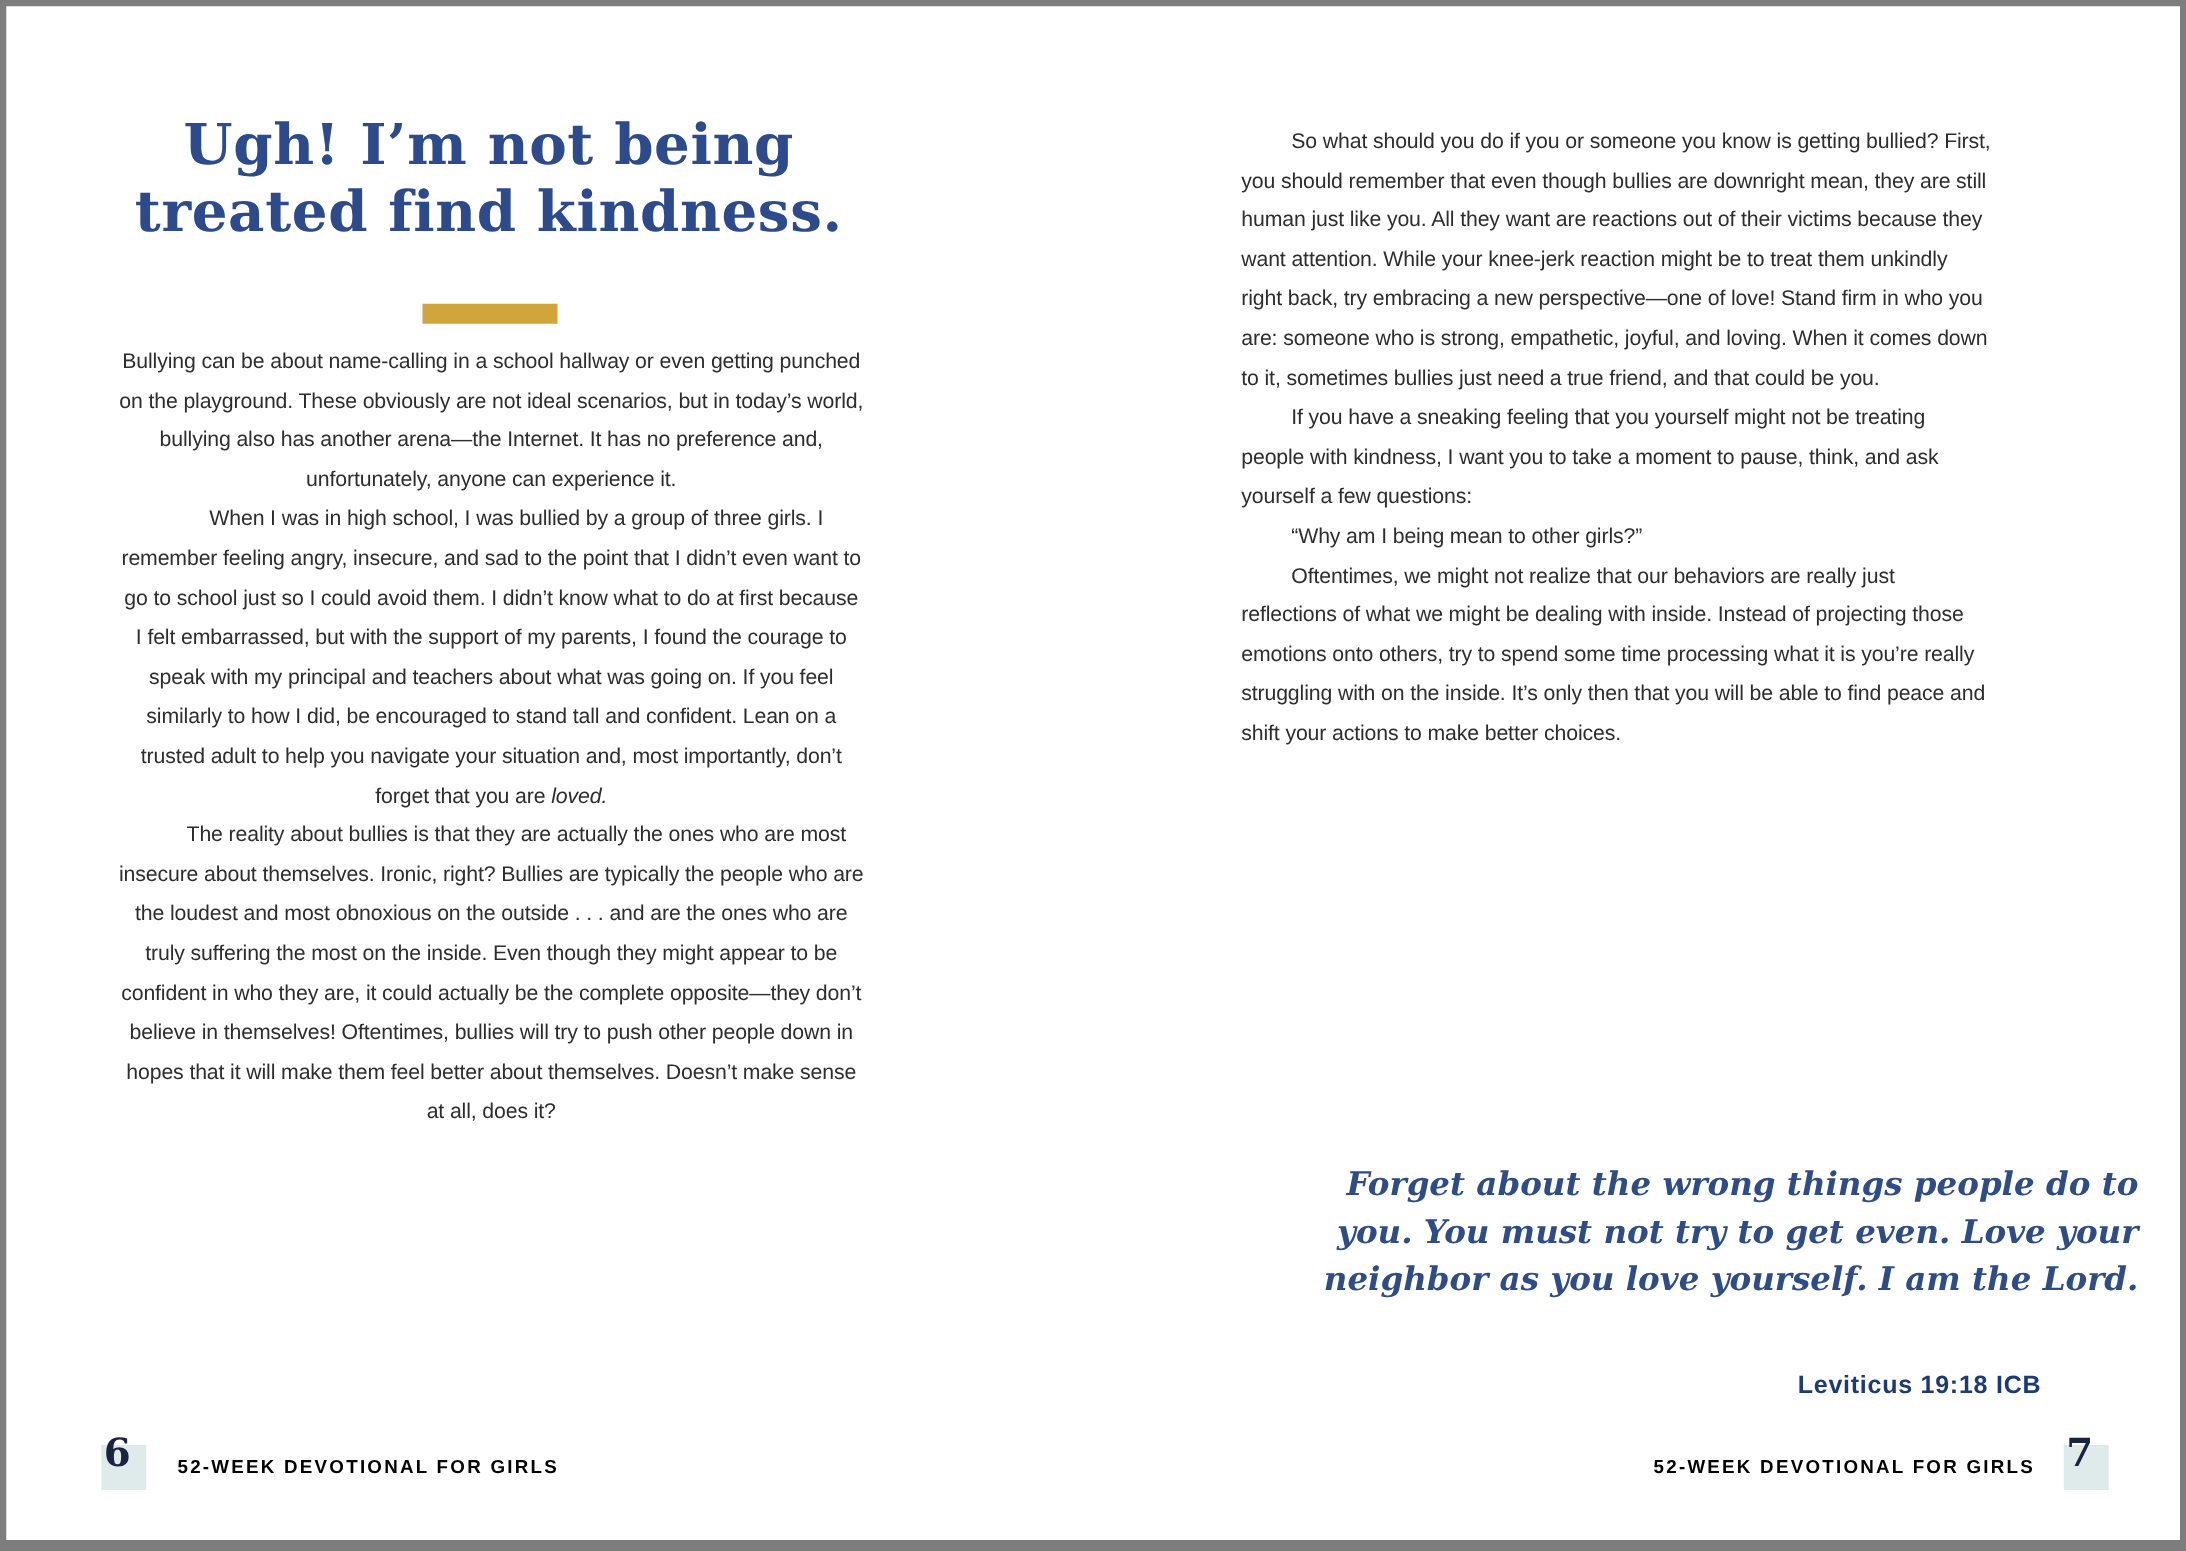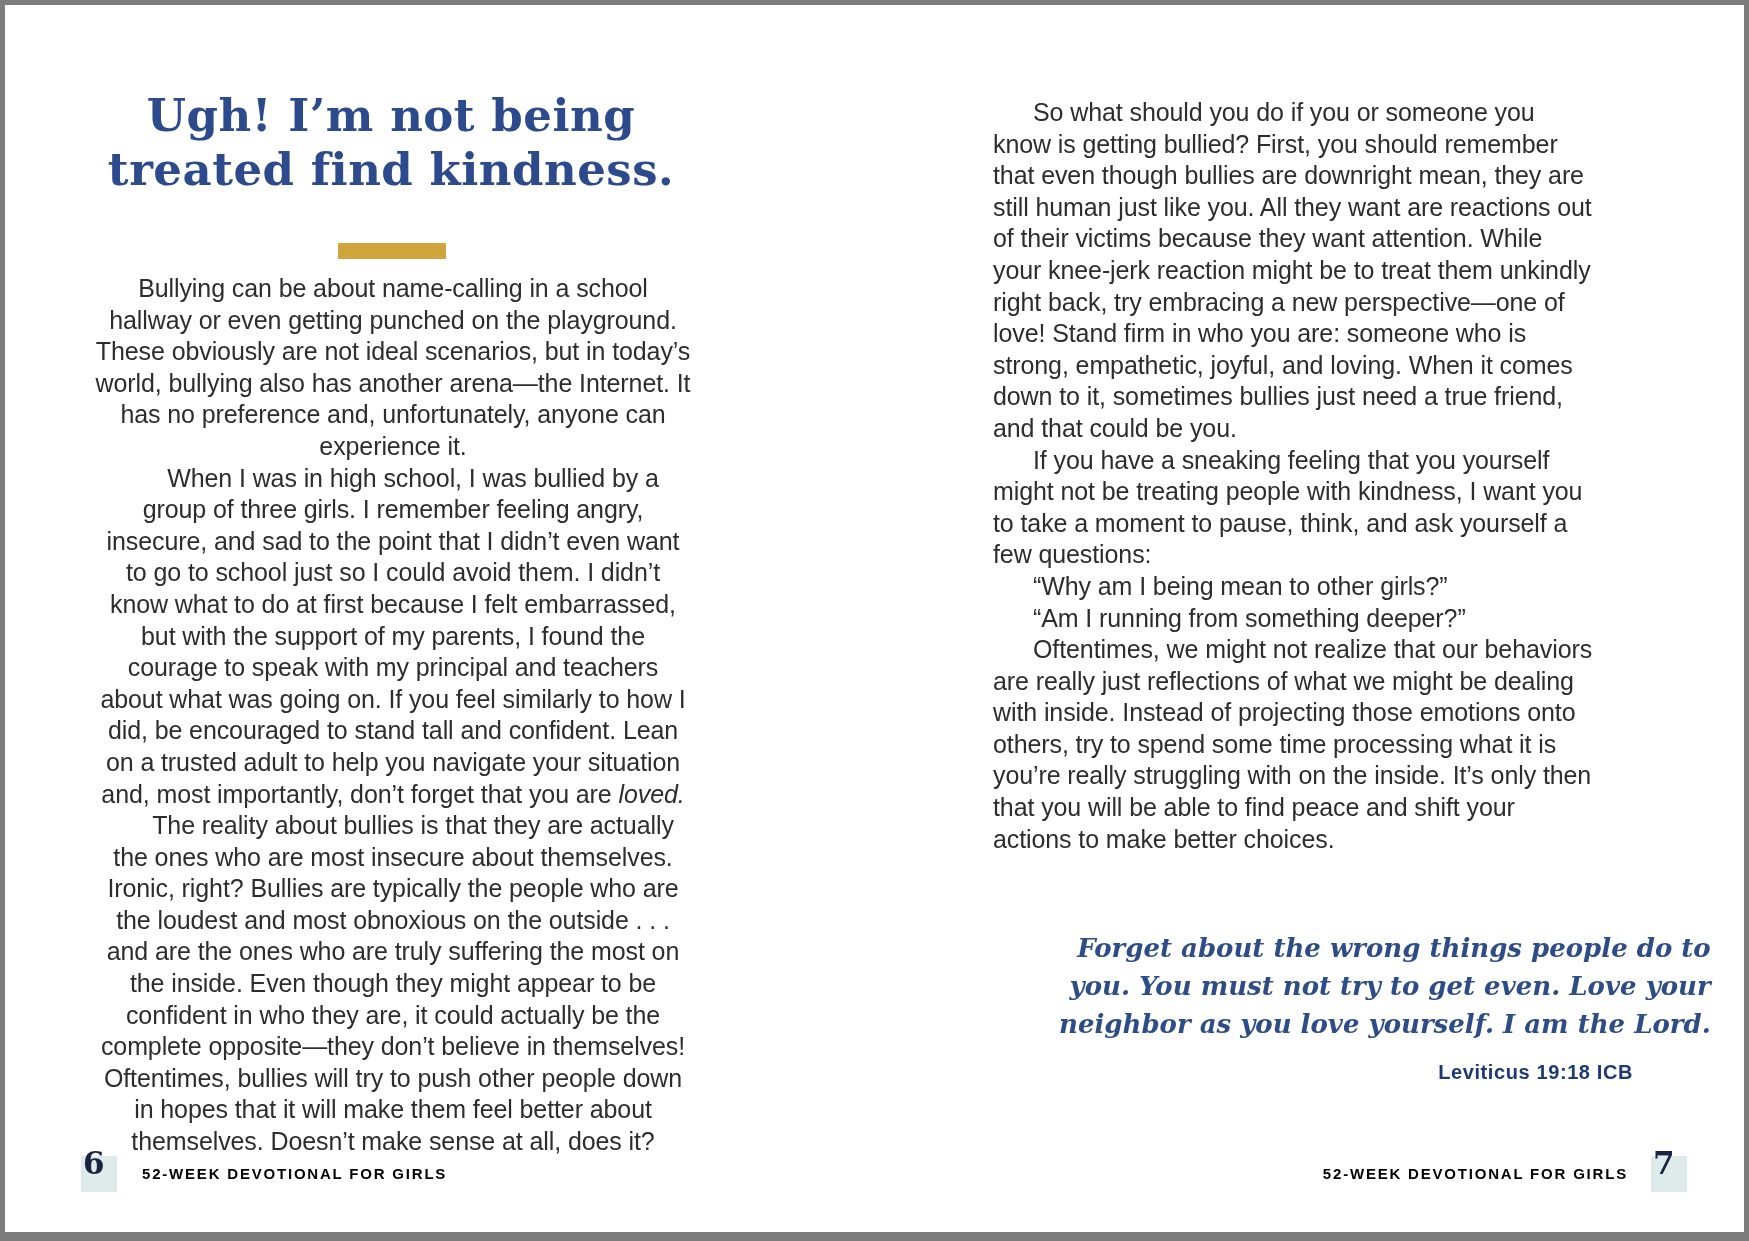--- a/index.html
+++ b/index.html
@@ -19,36 +19,36 @@
     margin:0;text-align:center;
     font-family:"DejaVu Serif","Liberation Serif",serif;
     font-weight:700;font-size:45px;line-height:54px;
     color:#2c4a8c;letter-spacing:.5px;
   }
   .t-line{display:block;white-space:nowrap;}
   .divider{
     position:absolute;left:333px;top:238px;
     width:108px;height:16px;background:#d0a53b;
   }
-  .bodytext{font-size:25px;line-height:31.6px;color:#2d2d2d;letter-spacing:-.1px;}
+  .bodytext{font-size:17px;line-height:31.6px;color:#2d2d2d;letter-spacing:-.1px;}
   .bodytext p{margin:0;}
   .bodytext p.ind{text-indent:40px;}
   .bodytext em{font-style:italic;}
   .left-body{position:absolute;left:90px;top:268px;width:596px;text-align:center;}
   
   .right-body{position:absolute;left:988px;top:92px;width:602px;}
   .verse{
     position:absolute;left:1054px;top:924px;margin:0;
     font-family:"DejaVu Serif","Liberation Serif",serif;
     font-style:italic;font-weight:600;
     font-size:26px;line-height:38px;color:#2e4c86;text-align:right;
   }
   .verse .v-line{white-space:nowrap;}
   .attribution{
-    position:absolute;left:988px;top:1056px;width:640px;
+    position:absolute;left:988px;top:1092px;width:640px;
     text-align:right;font-weight:700;font-size:20px;
     letter-spacing:.6px;color:#1d3a75;
   }
   
   .numbox{
     position:absolute;width:36px;height:36px;background:#dfeaeb;
   }
   .numbox .num{
     position:absolute;left:2px;top:-11px;
     font-family:"DejaVu Serif","Liberation Serif",serif;
@@ -84,21 +84,20 @@
 
   <span class="numbox box-left">
     <span class="num">6</span>
   </span>
   <span class="running run-left">52-WEEK DEVOTIONAL FOR GIRLS</span>
 
   <div class="bodytext right-body">
     <p class="ind"><span>So what should you do if you or someone you know is getting bullied? First, you should remember that even though bullies are downright mean, they are still human just like you. All they want are reactions out of their victims because they want attention. While your knee-jerk reaction might be to treat them unkindly right back, try embracing a new perspective—one of love! Stand firm in who you are: someone who is strong, empathetic, joyful, and loving. When it comes down to it, sometimes bullies just need a true friend, and that could be you.</span></p>
     <p class="ind"><span>If you have a sneaking feeling that you yourself might not be treating people with kindness, I want you to take a moment to pause, think, and ask yourself a few questions:</span></p>
     <p class="ind"><span>“Why am I being mean to other girls?”</span></p>
-    <p class="ind"><span>“Am I running from something deeper?”</span></p>
     <p class="ind"><span>Oftentimes, we might not realize that our behaviors are really just reflections of what we might be dealing with inside. Instead of projecting those emotions onto others, try to spend some time processing what it is you’re really struggling with on the inside. It’s only then that you will be able to find peace and shift your actions to make better choices.</span></p>
   </div>
 
   <blockquote class="verse">
     <div class="v-line">Forget about the wrong things people do to</div>
     <div class="v-line">you. You must not try to get even. Love your</div>
     <div class="v-line">neighbor as you love yourself. I am the Lord.</div>
   </blockquote>
 
   <div class="attribution">Leviticus 19:18 ICB</div>

